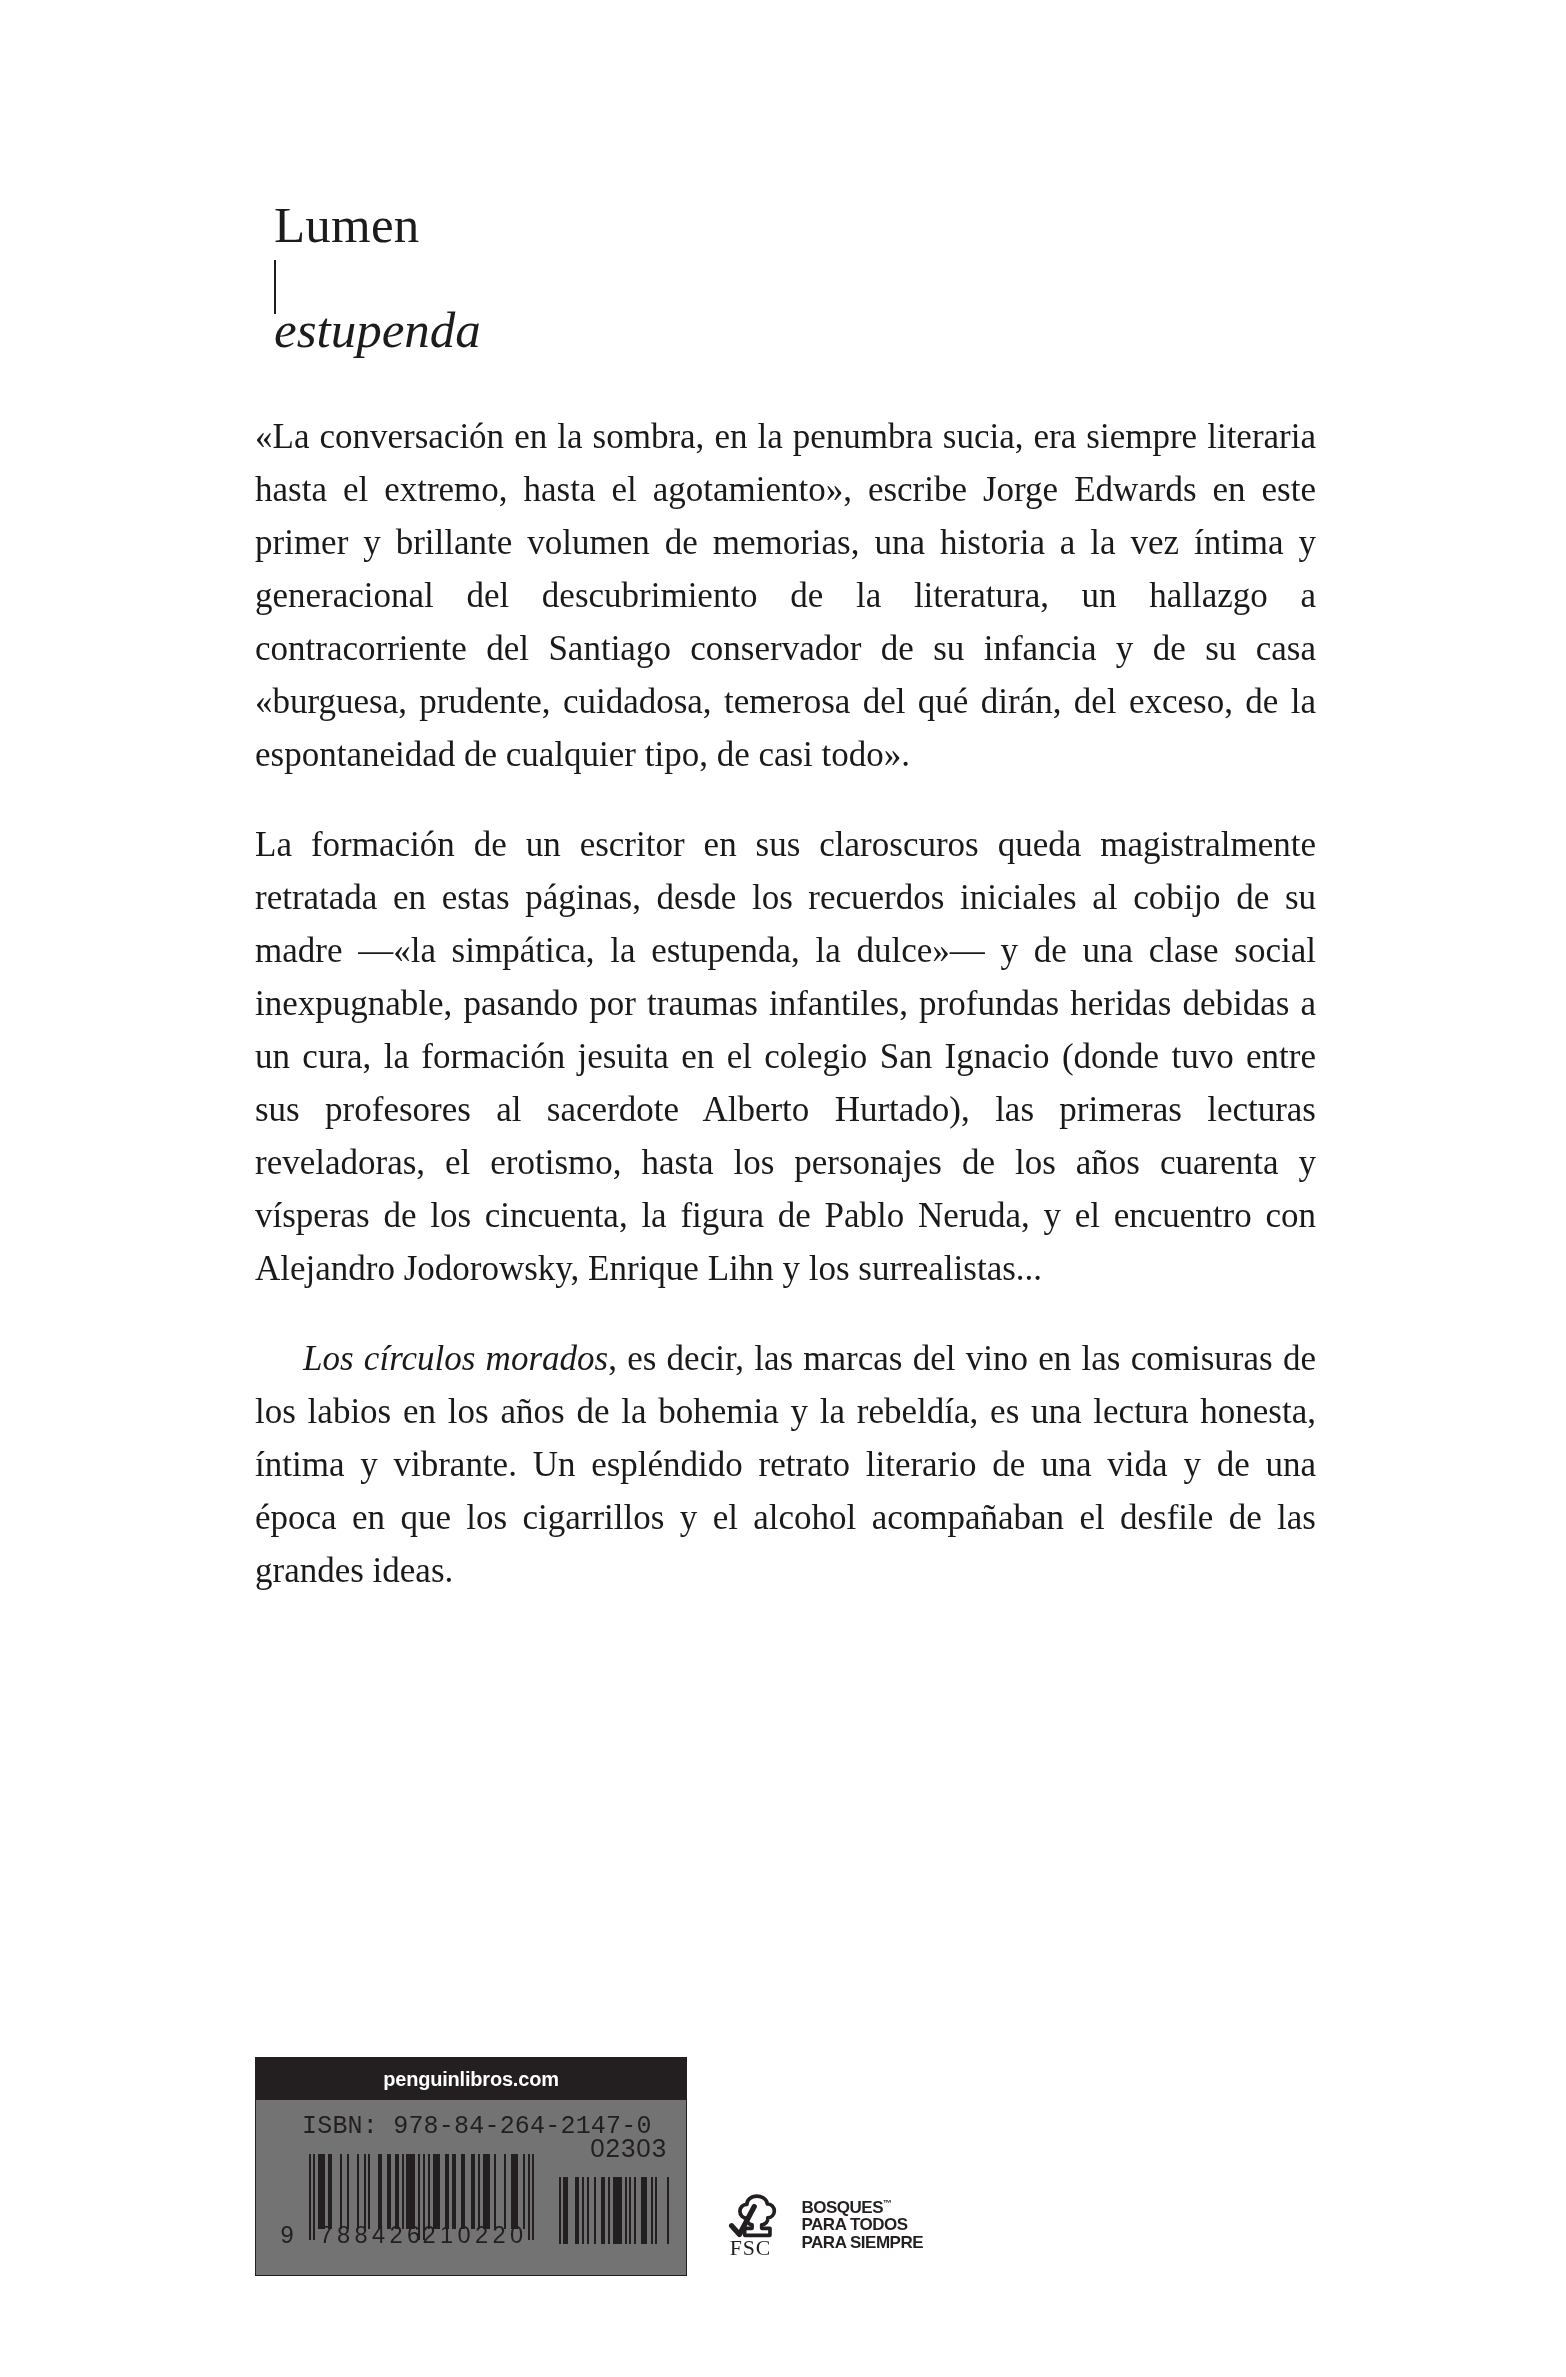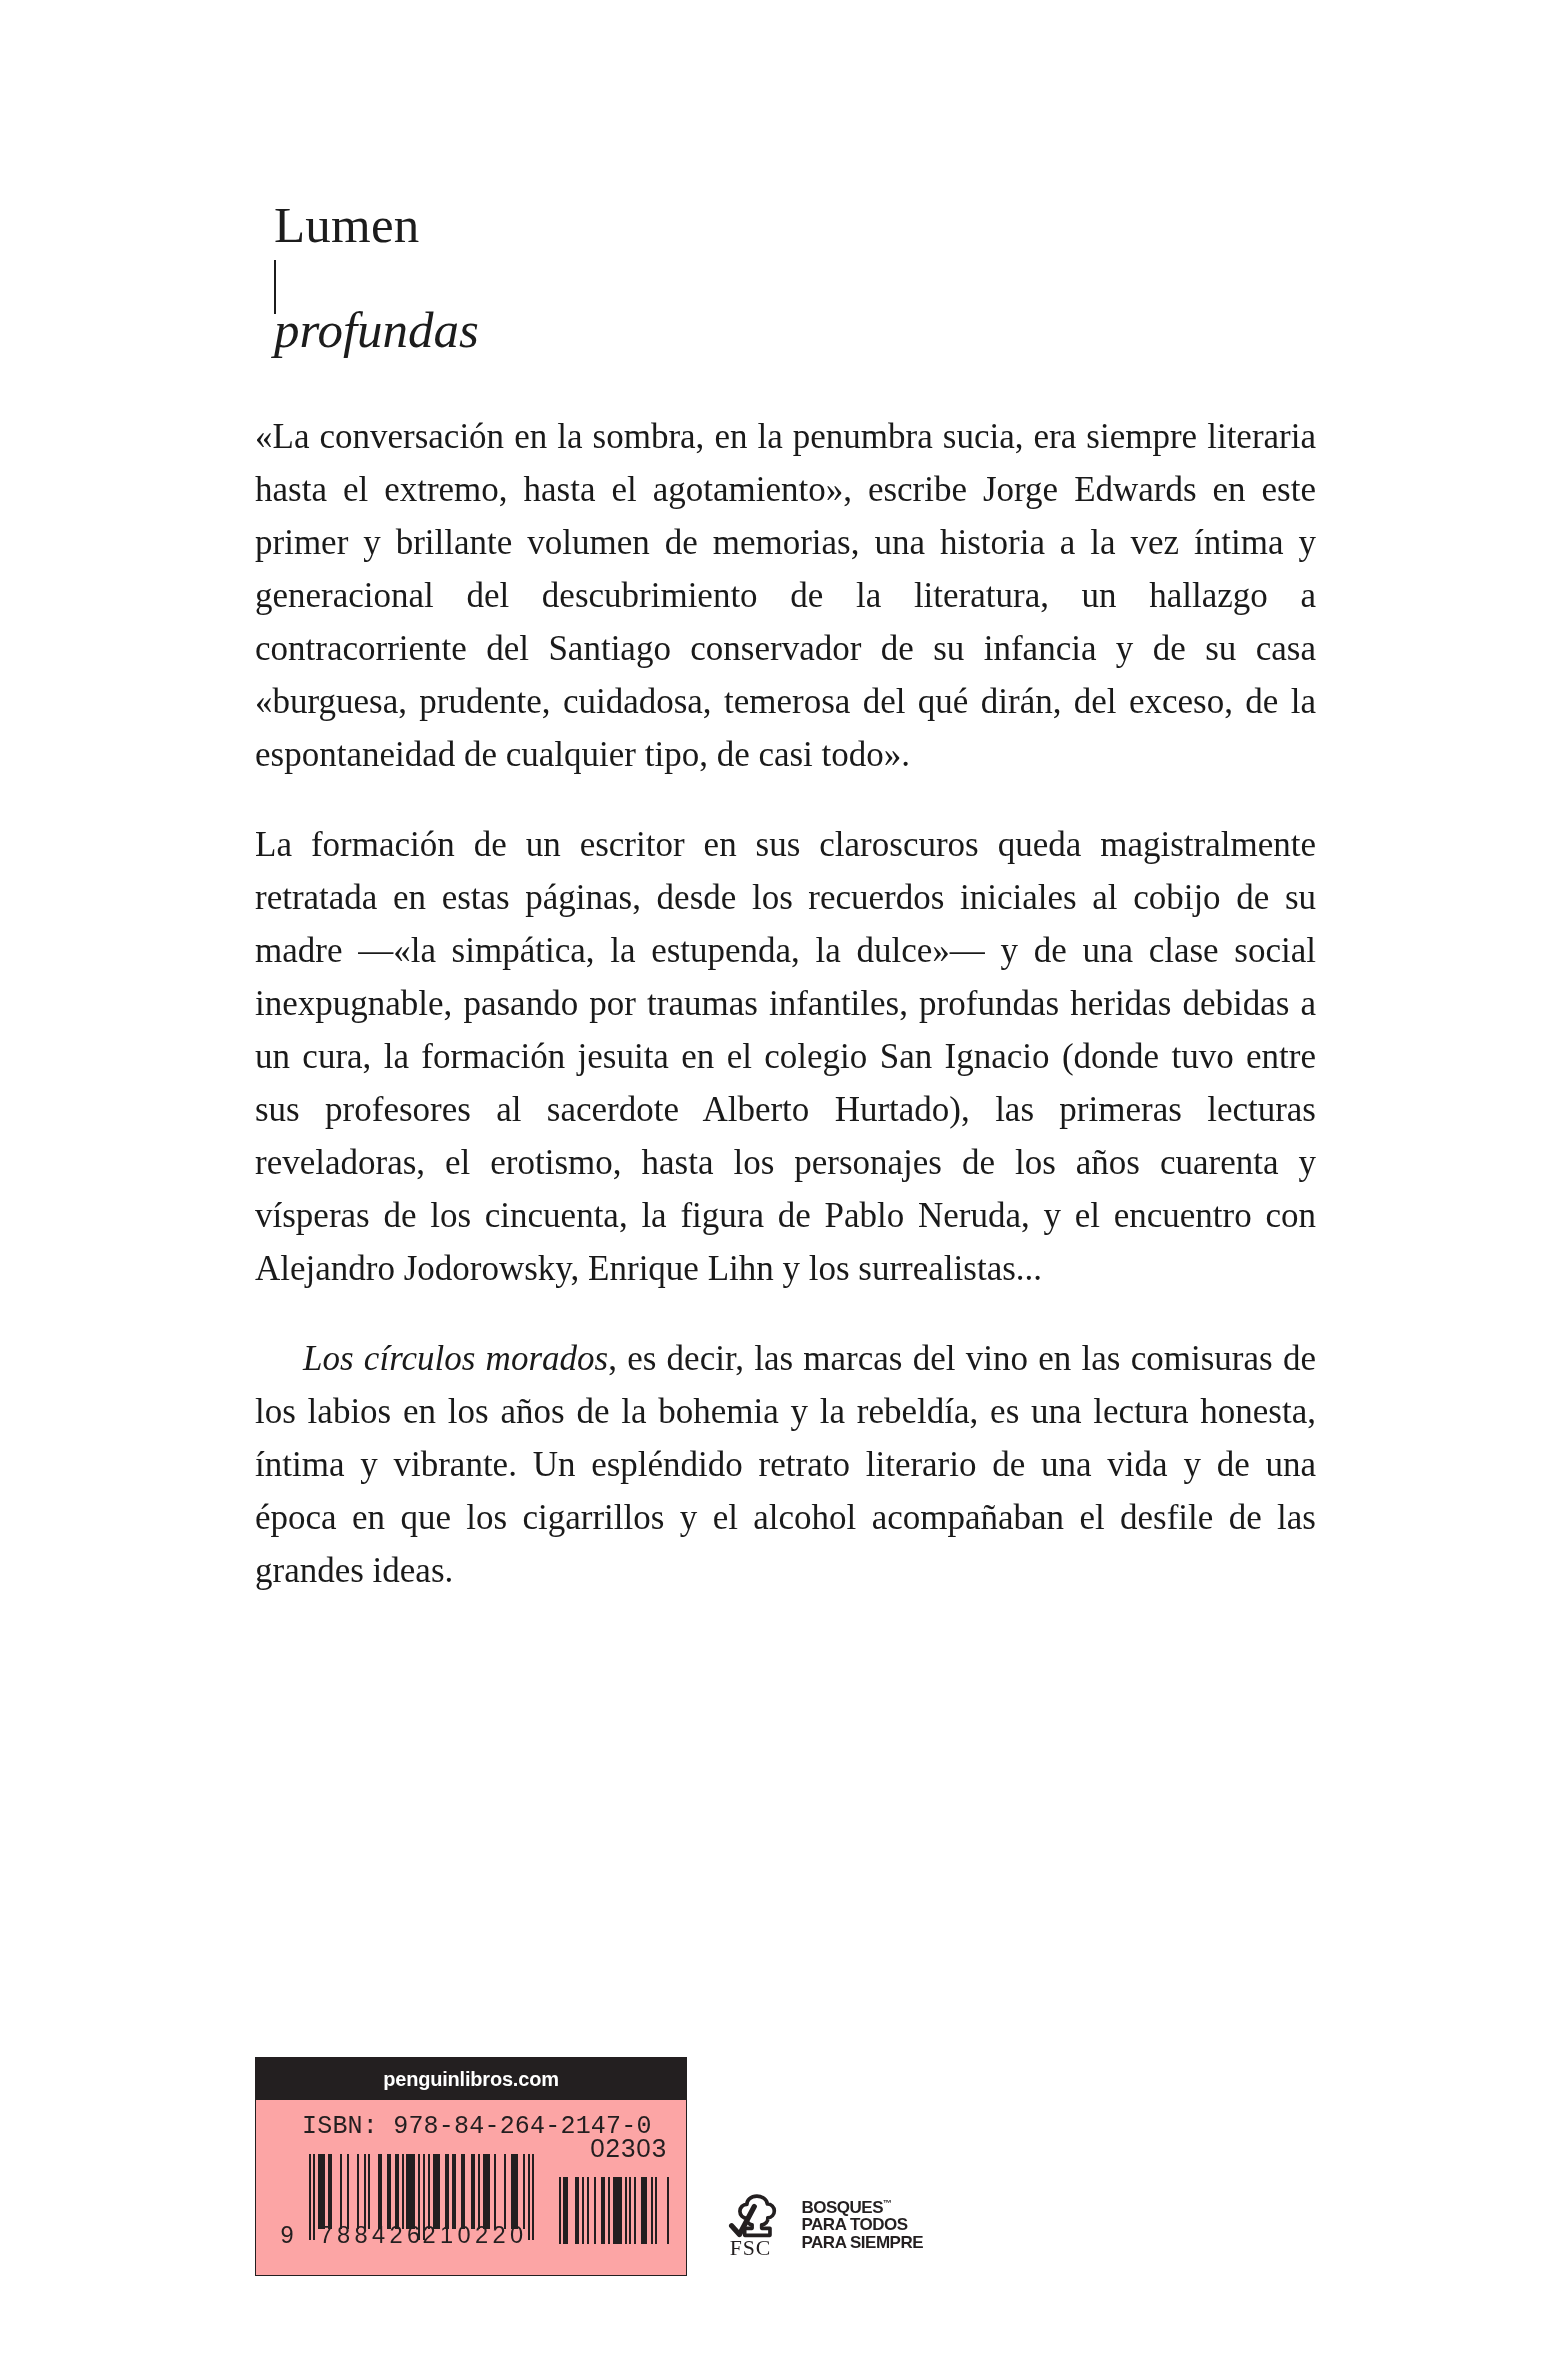--- a/index.html
+++ b/index.html
@@ -89,21 +89,21 @@
   }
 
   
   .barcode-block {
     position: absolute;
     left: 0;
     top: 0;
     width: 432px;
     height: 219px;
     border: 1.8px solid #231f20;
-    background: #fca5a5;
+    background: #737373;
     box-sizing: border-box;
   }
   .barcode-header {
     height: 42px;
     background: #231f20;
     display: flex;
     align-items: center;
     justify-content: center;
   }
   .barcode-header-text {
@@ -221,21 +221,21 @@
   }
 </style>
 </head>
 <body>
 
 <div class="page">
 
   <div class="imprint">
     <span class="imprint-name">Lumen</span>
     <span class="imprint-rule"></span>
-    <span class="imprint-collection">profundas</span>
+    <span class="imprint-collection">estupenda</span>
   </div>
 
   <div class="blurb">
     <p>«La conversación en la sombra, en la penumbra sucia, era siempre literaria hasta el extremo, hasta el agotamiento», escribe Jorge Edwards en este primer y brillante volumen de memorias, una historia a la vez íntima y generacional del descubrimiento de la literatura, un hallazgo a contracorriente del Santiago conservador de su infancia y de su casa «burguesa, prudente, cuidadosa, temerosa del qué dirán, del exceso, de la espontaneidad de cualquier tipo, de casi todo».</p>
     <p>La formación de un escritor en sus claroscuros queda magistralmente retratada en estas páginas, desde los recuerdos iniciales al cobijo de su madre —«la simpática, la estupenda, la dulce»— y de una clase social inexpugnable, pasando por traumas infantiles, profundas heridas debidas a un cura, la formación jesuita en el colegio San Ignacio (donde tuvo entre sus profesores al sacerdote Alberto Hurtado), las primeras lecturas reveladoras, el erotismo, hasta los personajes de los años cuarenta y vísperas de los cincuenta, la figura de Pablo Neruda, y el encuentro con Alejandro Jodorowsky, Enrique Lihn y los surrealistas...</p>
     <p><em>Los círculos morados</em><span>, es decir, las marcas del vino en las comisuras de los labios en los años de la bohemia y la rebeldía, es una lectura honesta, íntima y vibrante. Un espléndido retrato literario de una vida y de una época en que los cigarrillos y el alcohol acompañaban el desfile de las grandes ideas.</span></p>
   </div>
 
   <div class="footer">
 

